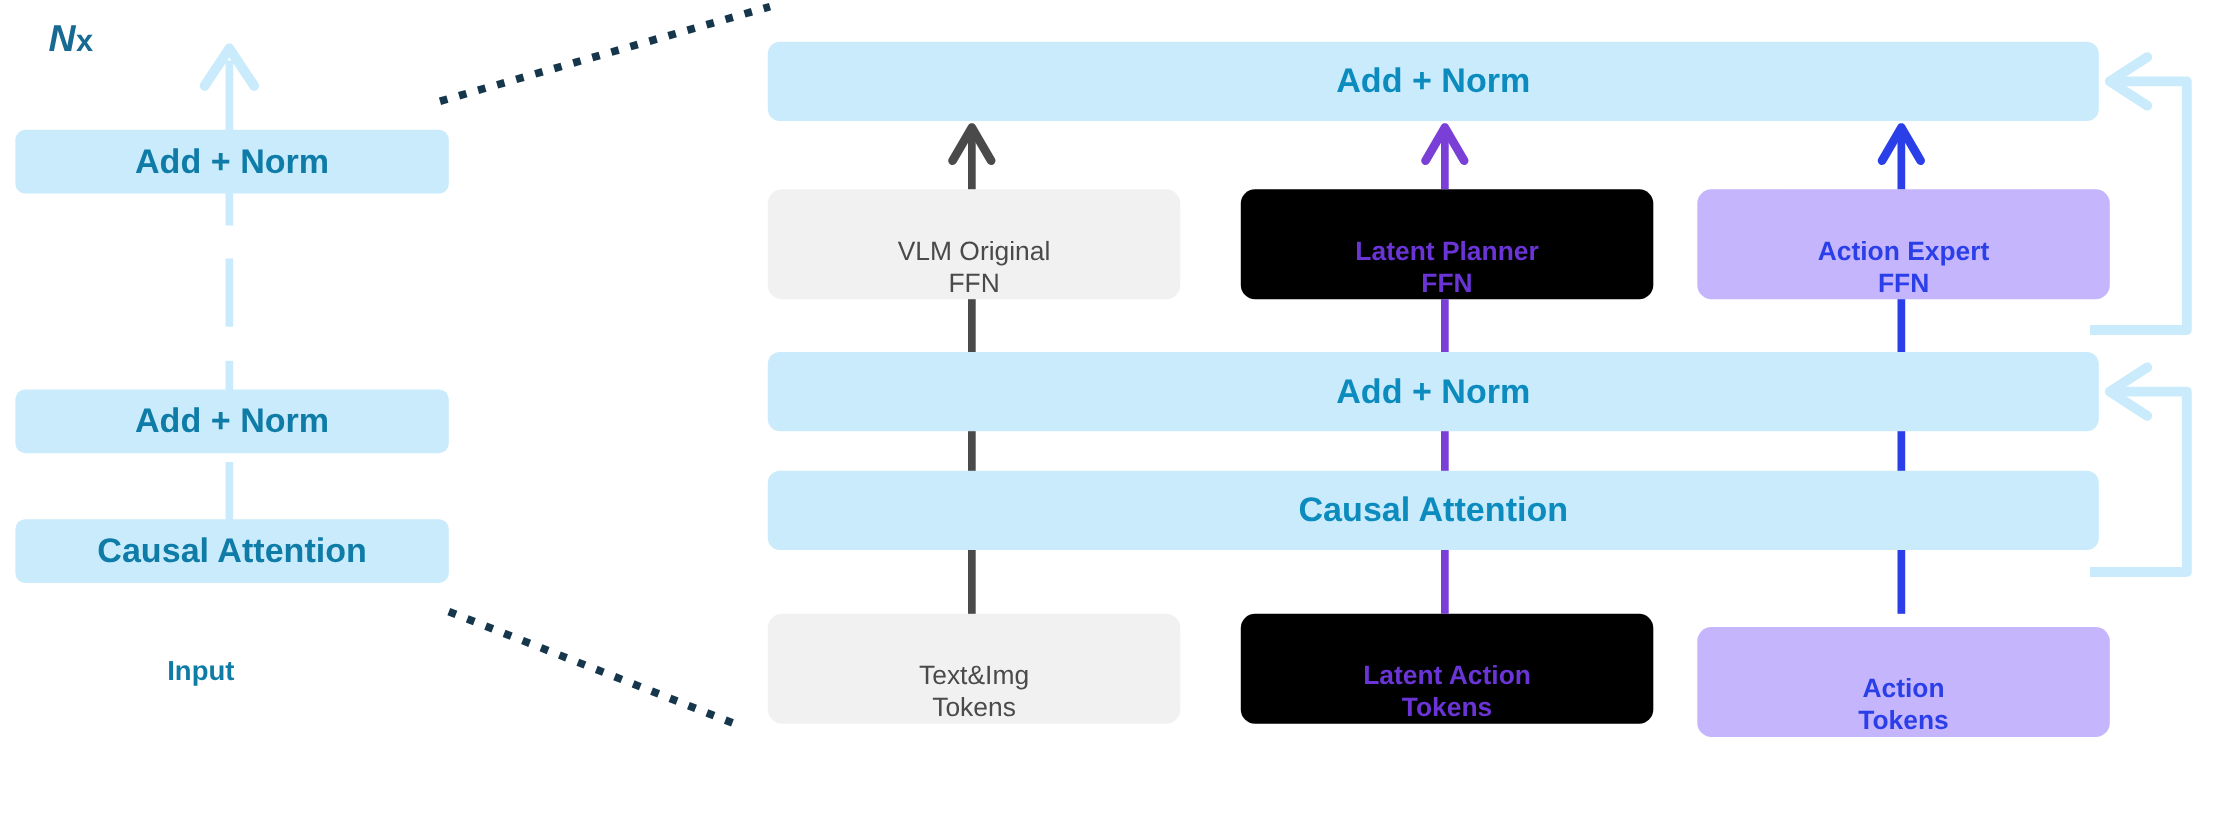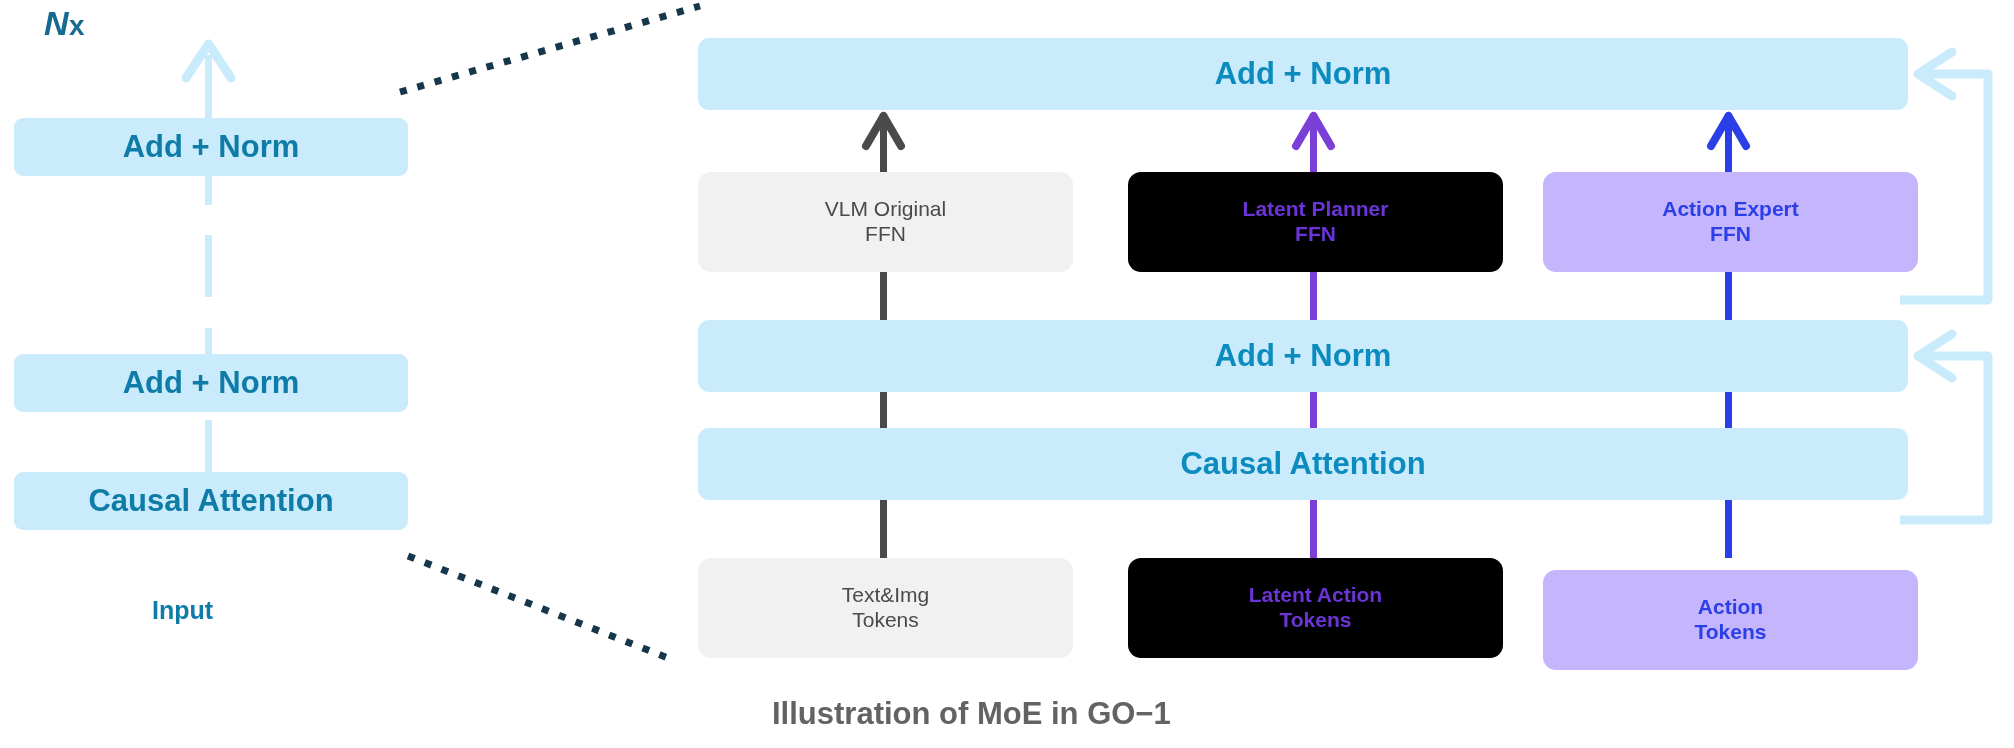--- a/index.html
+++ b/index.html
@@ -72,21 +72,22 @@
   
   .wide-bar {
     background: #C9EBFB;
     color: #0C8BBE;
     font-weight: bold;
     font-size: 31px;
     border-radius: 11px;
   }
   .col-box {
     border-radius: 13px;
-    font-size: 21px;
+    font-size: 24px;
+    align-items: flex-end;
   }
   .col-box.gray   { background: #F1F1F1; color: #4A4A4A; font-weight: normal; }
   .col-box.purple { background: #000000; color: #6A34D6; font-weight: bold; }
   .col-box.blue   { background: #c4b5fd; color: #2B3FE8; font-weight: bold; }
 
   
   .vline {
     position: absolute;
     width: 7px;
   }
@@ -109,21 +110,21 @@
     width: 2014px;
     height: 748px;
     pointer-events: none;
   }
 </style>
 </head>
 <body>
 
 <div id="canvas">
 
-  <div class="nx-label" style="left:44px; top:4px;">
+  <div class="nx-label" style="left:44px; top:16px;">
     <span class="nx-n">N</span><span class="nx-x">x</span>
   </div>
 
   <div class="lline" style="left:205px; top:55px;  height:65px;"></div>
   <div class="lline" style="left:205px; top:145px; height:60px;"></div>
   <div class="lline" style="left:205px; top:235px; height:62px;"></div>
   <div class="lline" style="left:205px; top:328px; height:62px;"></div>
   <div class="lline" style="left:205px; top:420px; height:60px;"></div>
 
   <svg class="overlay">
@@ -219,15 +220,14 @@
       <path d="M1900 300 L1988 300 L1988 74 L1918 74" stroke="#C9EBFB" stroke-width="9" fill="none" stroke-linejoin="round" stroke-linecap="butt"></path>
       <path d="M1918 74 L1952 52 M1918 74 L1952 96" stroke="#C9EBFB" stroke-width="9" fill="none" stroke-linecap="round"></path>
     </g>
 
     <g>
       <path d="M1900 520 L1988 520 L1988 356 L1918 356" stroke="#C9EBFB" stroke-width="9" fill="none" stroke-linejoin="round" stroke-linecap="butt"></path>
       <path d="M1918 356 L1952 334 M1918 356 L1952 378" stroke="#C9EBFB" stroke-width="9" fill="none" stroke-linecap="round"></path>
     </g>
   </svg>
 
-  <div class="caption" style="left:772px; top:696px;">Illustration of MoE in GO−1</div>
 
 </div>
 
 </body></html>

